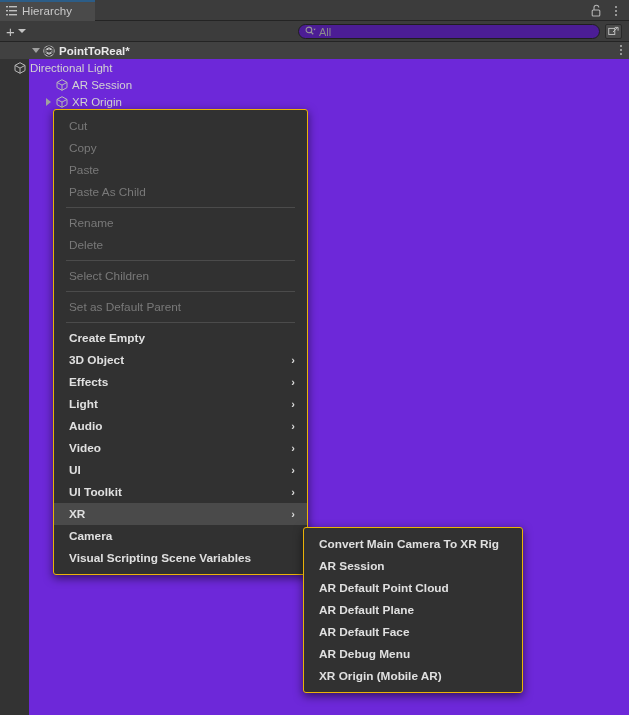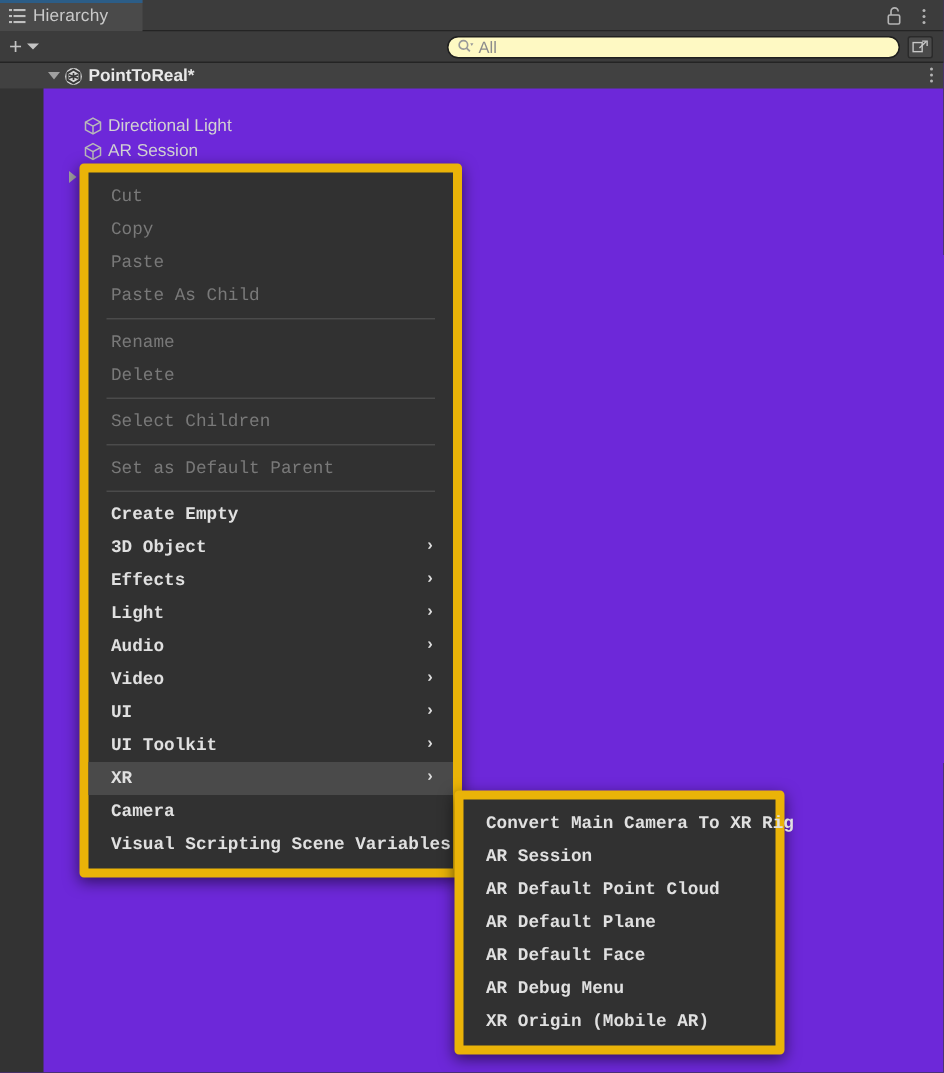--- a/index.html
+++ b/index.html
@@ -50,21 +50,21 @@
   }
   .plus-btn { display: flex; align-items: center; gap: 3px; padding: 0 6px 0 6px; height: 19px; }
   .plus-glyph { font-size: 15px; color: #c4c4c4; line-height: 13px; font-weight: 400; }
   .caret-down {
     width: 0; height: 0;
     border-left: 4px solid transparent; border-right: 4px solid transparent;
     border-top: 4px solid #c4c4c4;
   }
   .search-wrap {
     position: absolute; left: 298px; top: 3px; width: 302px; height: 15px;
-    background: #fef9c3; border: 1px solid #1f1f1f; border-radius: 8px;
+    background: #4c1d95; border: 1px solid #1f1f1f; border-radius: 8px;
     display: flex; align-items: center; padding: 0 6px; gap: 3px;
   }
   .search-placeholder { font-size: 11px; color: #8c8c8c; }
   .search-ext {
     position: absolute; left: 605px; top: 3px; width: 17px; height: 15px;
     background: #4a4a4a; border: 1px solid #2a2a2a; border-radius: 2px;
     display: flex; align-items: center; justify-content: center;
   }
 
   
@@ -78,25 +78,24 @@
   .tri-down { width: 0; height: 0; border-left: 4px solid transparent; border-right: 4px solid transparent; border-top: 5px solid #a0a0a0; }
   .tri-right { width: 0; height: 0; border-top: 4px solid transparent; border-bottom: 4px solid transparent; border-left: 5px solid #a0a0a0; }
   .row-icon { width: 14px; height: 14px; flex: none; margin-right: 3px; display: block; }
   .row-label { white-space: nowrap; }
   .row-kebab { position: absolute; right: 7px; top: 3px; }
 
   
   .ctxmenu {
     position: absolute;
     background: #313131;
-    border: 6px solid #eab308;
+    border: 1px solid #eab308;
     border-radius: 3px;
     box-shadow: 0 3px 10px rgba(0,0,0,.55);
     padding: 5px 0;
-    font-family: Liberation Mono, monospace;
   }
   #main-menu { left: 53px; top: 109px; width: 255px; }
   #sub-menu  { left: 303px; top: 527px; width: 220px; }
 
   .mi {
     position: relative;
     height: 22px;
     display: flex; align-items: center;
     padding: 0 10px 0 15px;
     font-size: 11.8px;
@@ -182,21 +181,21 @@
         <path d="M7 4.6 L7 9.4 M3.9 5.9 L10.1 8.2 M3.9 8.2 L10.1 5.9" stroke="#383838" stroke-width="1.1"></path>
       </svg>
       <span class="row-label">PointToReal*</span>
       <span class="row-kebab kebab">
           <i></i>
           <i></i>
           <i></i>
         </span>
     </div>
 
-    <div class="row" style="padding-left:42px;margin-top:16px;">
+    <div class="row" style="">
       <span class="foldout"></span>
       <svg class="row-icon" viewBox="0 0 14 14">
         <path d="M7 1.7 L12 4.4 L12 9.6 L7 12.3 L2 9.6 L2 4.4 Z" fill="none" stroke="#b9b9b9" stroke-width="1"></path>
         <path d="M2 4.4 L7 7.1 L12 4.4 M7 7.1 L7 12.3" fill="none" stroke="#b9b9b9" stroke-width="1"></path>
       </svg>
       <span class="row-label">Directional Light</span>
     </div>
 
     <div class="row" style="padding-left:42px;">
       <span class="foldout"></span>

